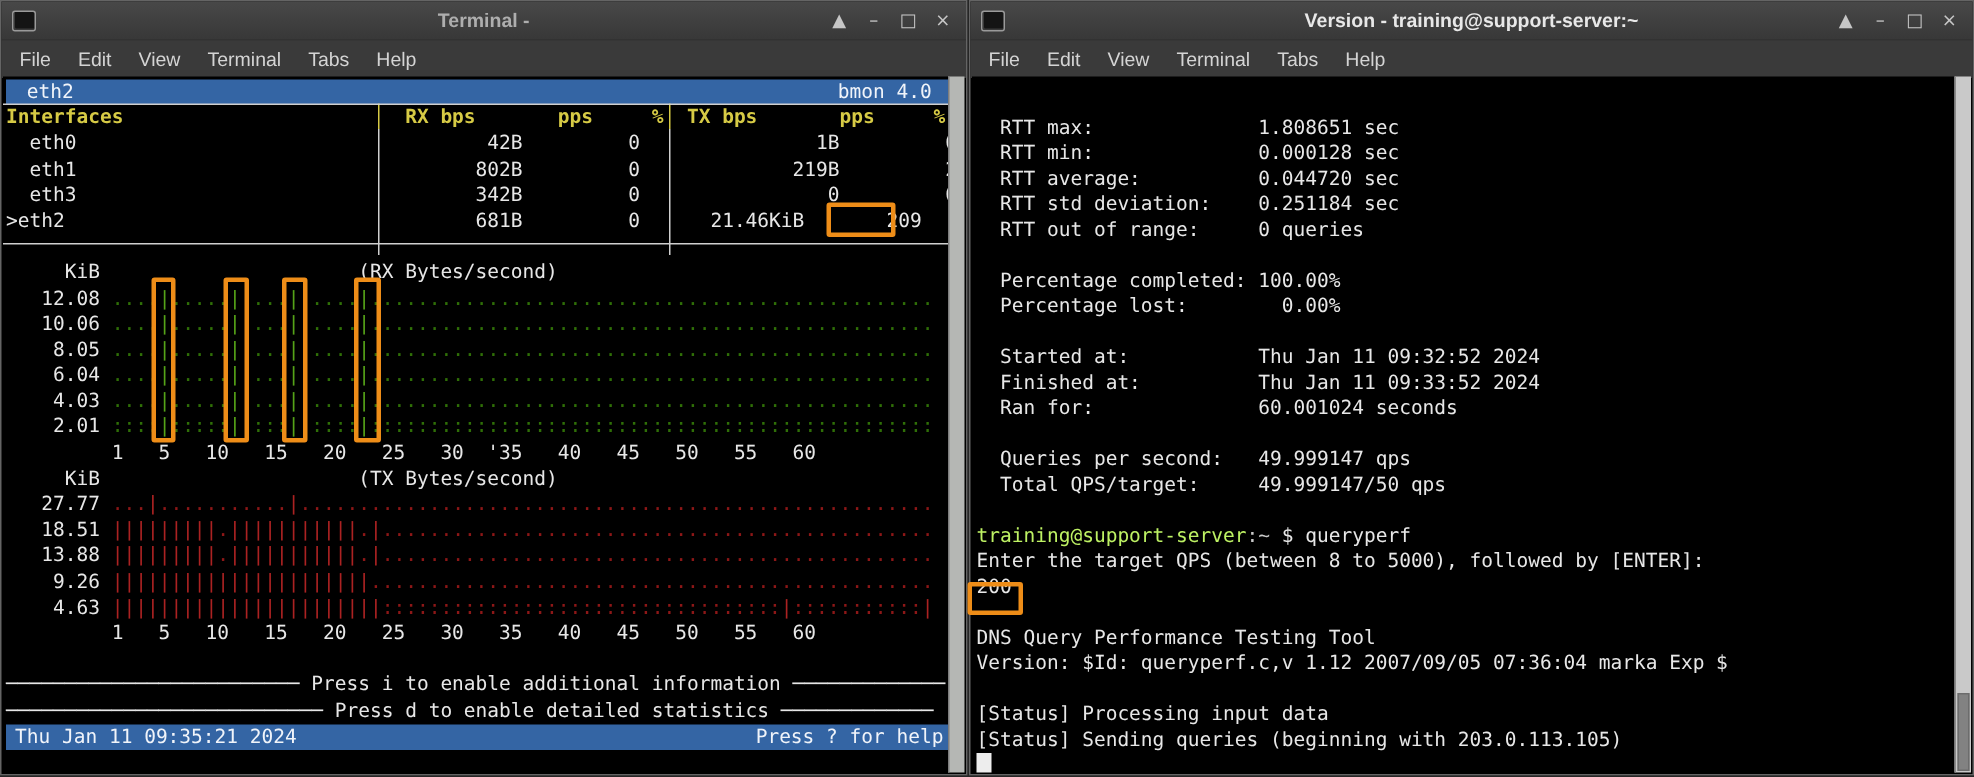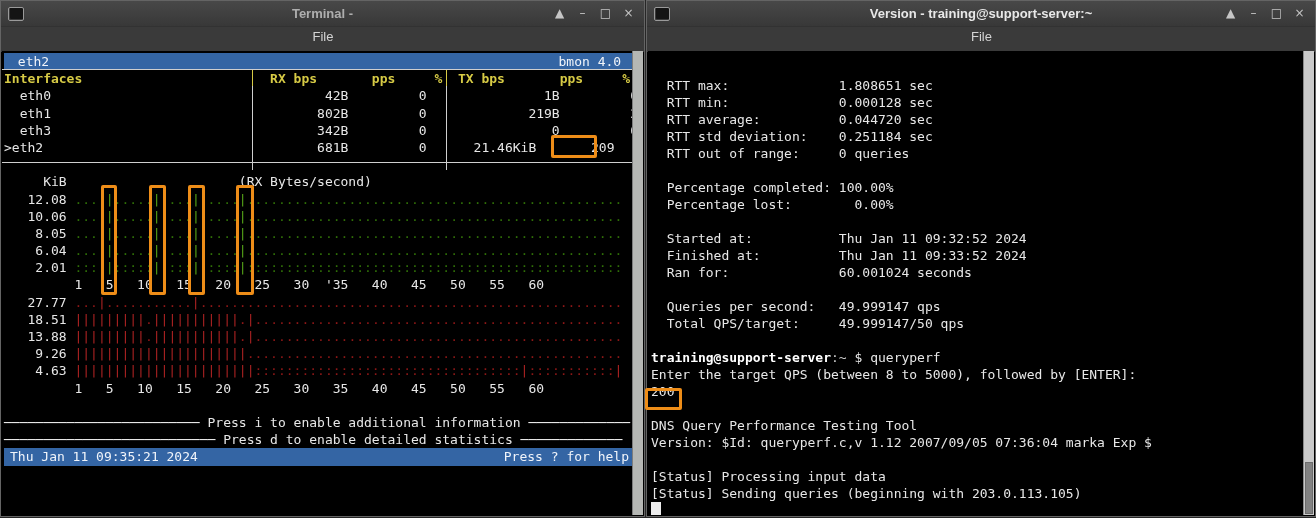--- a/index.html
+++ b/index.html
@@ -14,33 +14,33 @@
   .term-icon{width:14px;height:12px;margin-left:7px;background:#141414;border:1px solid #9a9a9a;
              border-radius:2px;box-shadow:inset 1px -1px 0 #3a3a3a;flex:0 0 auto;}
   .title{position:absolute;left:0;right:0;text-align:center;
          font:bold 13px "Liberation Sans",sans-serif;pointer-events:none;}
   #win-left .title{color:#aeaeae;}
   #win-right .title{color:#e8e8e8;}
   .controls{margin-left:auto;display:flex;z-index:1;padding-right:4px;}
   .ctl{width:23px;text-align:center;color:#c6c6c6;font:12px "DejaVu Sans",sans-serif;
        line-height:25px;cursor:default;}
   .menubar{height:25px;background:#3a3a3a;border-top:1px solid #323232;display:flex;
-           align-items:center;padding-left:5px;flex-direction:column;}
+           align-items:center;padding-left:5px;}
   .mi{color:#d4d4d4;font:13px "Liberation Sans",sans-serif;padding:2px 7px;margin-right:4px;}
   .screen{position:absolute;left:1px;top:50px;bottom:1px;background:#000;overflow:hidden;}
   #screen-left{right:12px;padding:2px 0 0 2px;}
   #screen-right{right:12px;padding:9px 0 0 3px;}
   .line{height:17.2px;font:13px/17.2px "DejaVu Sans Mono",monospace;white-space:pre;}
   #screen-right .line{height:17px;line-height:17px;}
   
   .w{color:#e7e7e7;}
   .y{color:#d6ca45;font-weight:bold;}
   .g{color:#2f6f07;}  .gb{color:#55a318;}
   .t{color:#8d1717;}  .tb{color:#ab2222;}
-  .gp{color:#ffffff;font-weight:bold;margin-top:41px;}
+  .gp{color:#bef264;font-weight:normal;margin-top:41px;}
   .wd{color:#c9c9c9;}
   .cur{display:inline-block;width:10px;height:16px;background:#ededed;vertical-align:top;}
   .bluebar{background:#3465a4;color:#f0f4fa;display:flex;justify-content:space-between;
            width:629px;box-sizing:border-box;padding:0 4px 0 6px;gap:28px;}
   
   .scrollbar{position:absolute;top:50px;bottom:1px;width:11px;right:1px;}
   #win-left .scrollbar{background:#b5b7b4;border-left:1px solid #7d7d7d;box-sizing:border-box;}
   #win-right .scrollbar{background:#c9c9c9;border-left:1px solid #8a8a8a;box-sizing:border-box;}
   #win-right .thumb{position:absolute;left:1px;right:1px;top:411px;height:50px;
                     background:#828282;border:1px solid #6c6c6c;}
@@ -78,22 +78,24 @@
       <div class="line"><span class="w">  eth0                                   42B         0               1B         0</span></div>
       <div class="line"><span class="w">  eth1                                  802B         0             219B         2</span></div>
       <div class="line"><span class="w">  eth3                                  342B         0                0         0</span></div>
       <div class="line"><span class="w">&gt;eth2                                   681B         0      21.46KiB       209</span></div>
       <div class="line"><span class="w"></span></div>
       <div class="line"><span class="w">     KiB                      (RX Bytes/second)</span></div>
       <div class="line"><span class="w">   12.08 </span><span class="g">....</span><span class="gb">|</span><span class="g">.....</span><span class="gb">|</span><span class="g">....</span><span class="gb">|</span><span class="g">.....</span><span class="gb">|</span><span class="g">................................................</span></div>
       <div class="line"><span class="w">   10.06 </span><span class="g">....</span><span class="gb">|</span><span class="g">.....</span><span class="gb">|</span><span class="g">....</span><span class="gb">|</span><span class="g">.....</span><span class="gb">|</span><span class="g">................................................</span></div>
       <div class="line"><span class="w">    8.05 </span><span class="g">....</span><span class="gb">|</span><span class="g">.....</span><span class="gb">|</span><span class="g">....</span><span class="gb">|</span><span class="g">.....</span><span class="gb">|</span><span class="g">................................................</span></div>
       <div class="line"><span class="w">    6.04 </span><span class="g">....</span><span class="gb">|</span><span class="g">.....</span><span class="gb">|</span><span class="g">....</span><span class="gb">|</span><span class="g">.....</span><span class="gb">|</span><span class="g">................................................</span></div>
+      <div class="line"><span class="w">    4.03 </span><span class="g">....</span><span class="gb">|</span><span class="g">.....</span><span class="gb">|</span><span class="g">....</span><span class="gb">|</span><span class="g">.....</span><span class="gb">|</span><span class="g">................................................</span></div>
       <div class="line"><span class="w">    2.01 </span><span class="g">::::</span><span class="gb">|</span><span class="g">:::::</span><span class="gb">|</span><span class="g">::::</span><span class="gb">|</span><span class="g">:::::</span><span class="gb">|</span><span class="g">::::::::::::::::::::::::::::::::::::::::::::::::</span></div>
       <div class="line"><span class="w">         1   5   10   15   20   25   30  '35   40   45   50   55   60</span></div>
+      <div class="line"><span class="w">     KiB                      (TX Bytes/second)</span></div>
       <div class="line"><span class="w">   27.77 </span><span class="t">...</span><span class="tb">|</span><span class="t">...........</span><span class="tb">|</span><span class="t">......................................................</span></div>
       <div class="line"><span class="w">   18.51 </span><span class="tb">|||||||||</span><span class="t">.</span><span class="tb">|||||||||||</span><span class="t">.</span><span class="tb">|</span><span class="t">...............................................</span></div>
       <div class="line"><span class="w">   13.88 </span><span class="tb">|||||||||</span><span class="t">.</span><span class="tb">|||||||||||</span><span class="t">.</span><span class="tb">|</span><span class="t">...............................................</span></div>
       <div class="line"><span class="w">    9.26 </span><span class="tb">||||||||||||||||||||||</span><span class="t">................................................</span></div>
       <div class="line"><span class="w">    4.63 </span><span class="tb">|||||||||||||||||||||||</span><span class="t">::::::::::::::::::::::::::::::::::</span><span class="tb">|</span><span class="t">:::::::::::</span><span class="tb">|</span></div>
       <div class="line"><span class="w">         1   5   10   15   20   25   30   35   40   45   50   55   60</span></div>
       <div class="line"><span class="w"></span></div>
       <div class="line"><span class="w">───────────────────────── Press i to enable additional information ─────────────</span></div>
       <div class="line"><span class="w">─────────────────────────── Press d to enable detailed statistics ─────────────</span></div>
       <div class="line bluebar"><span>Thu Jan 11 09:35:21 2024</span><span>Press ? for help</span></div>

